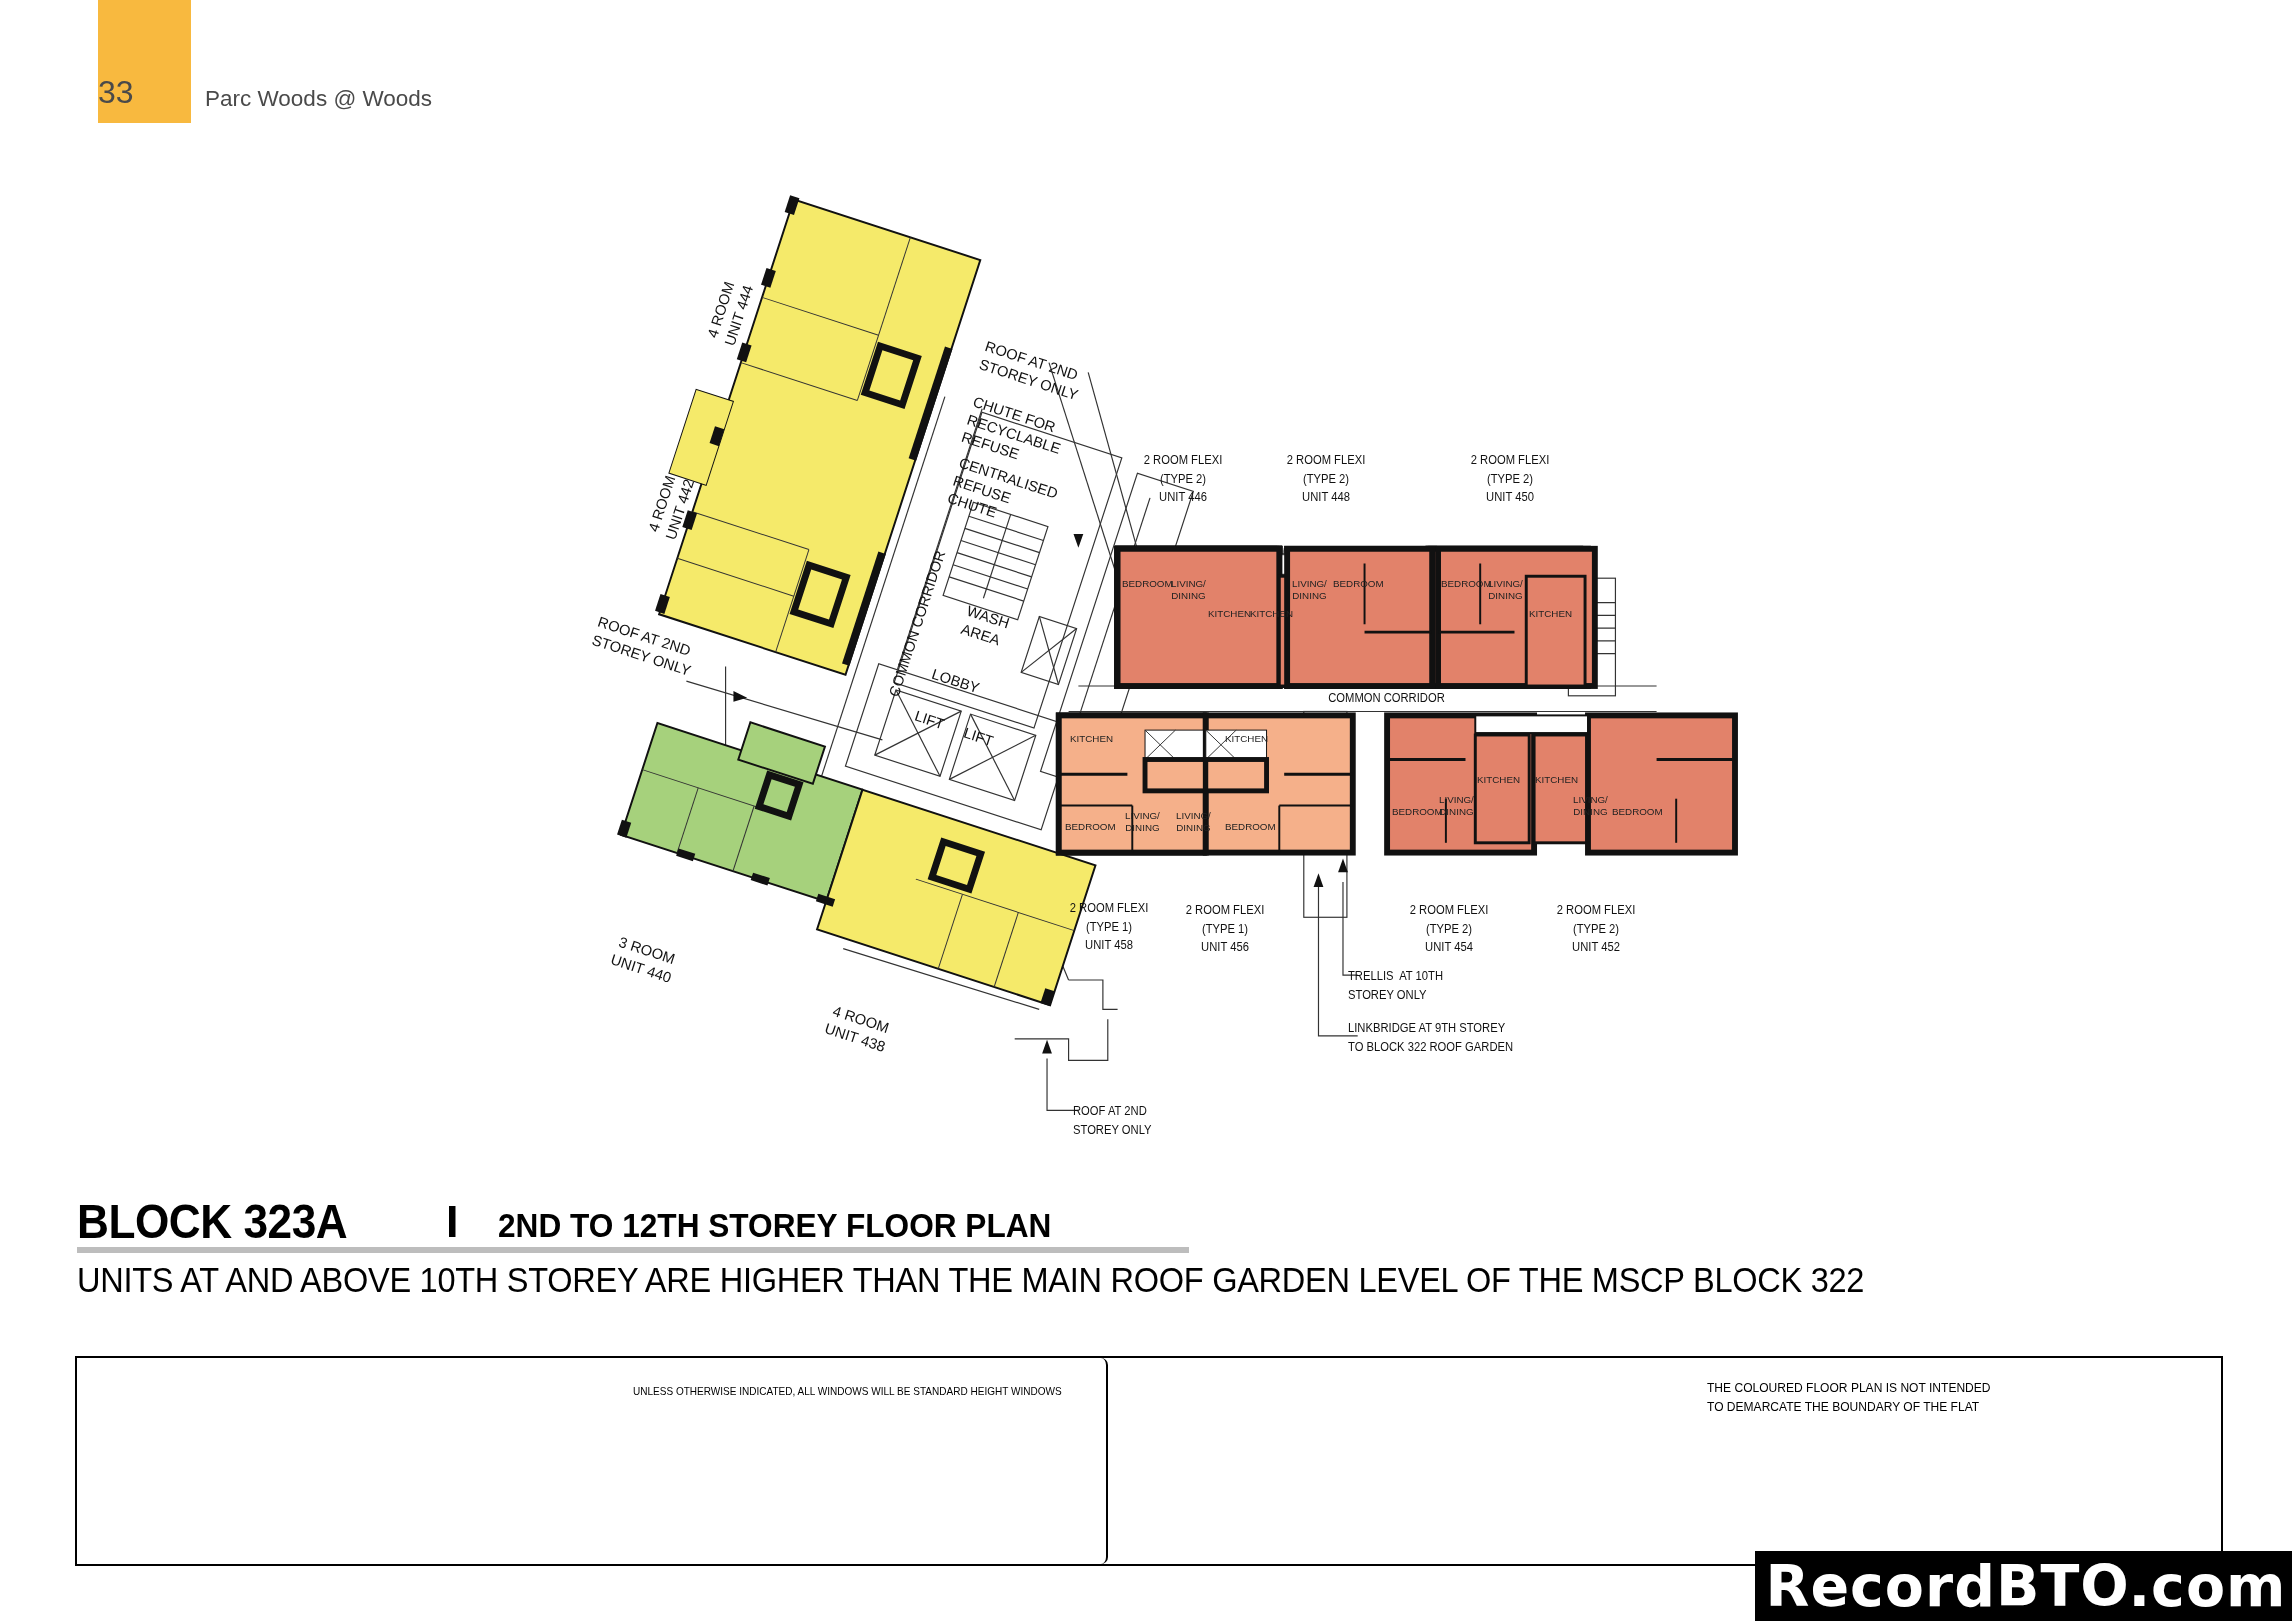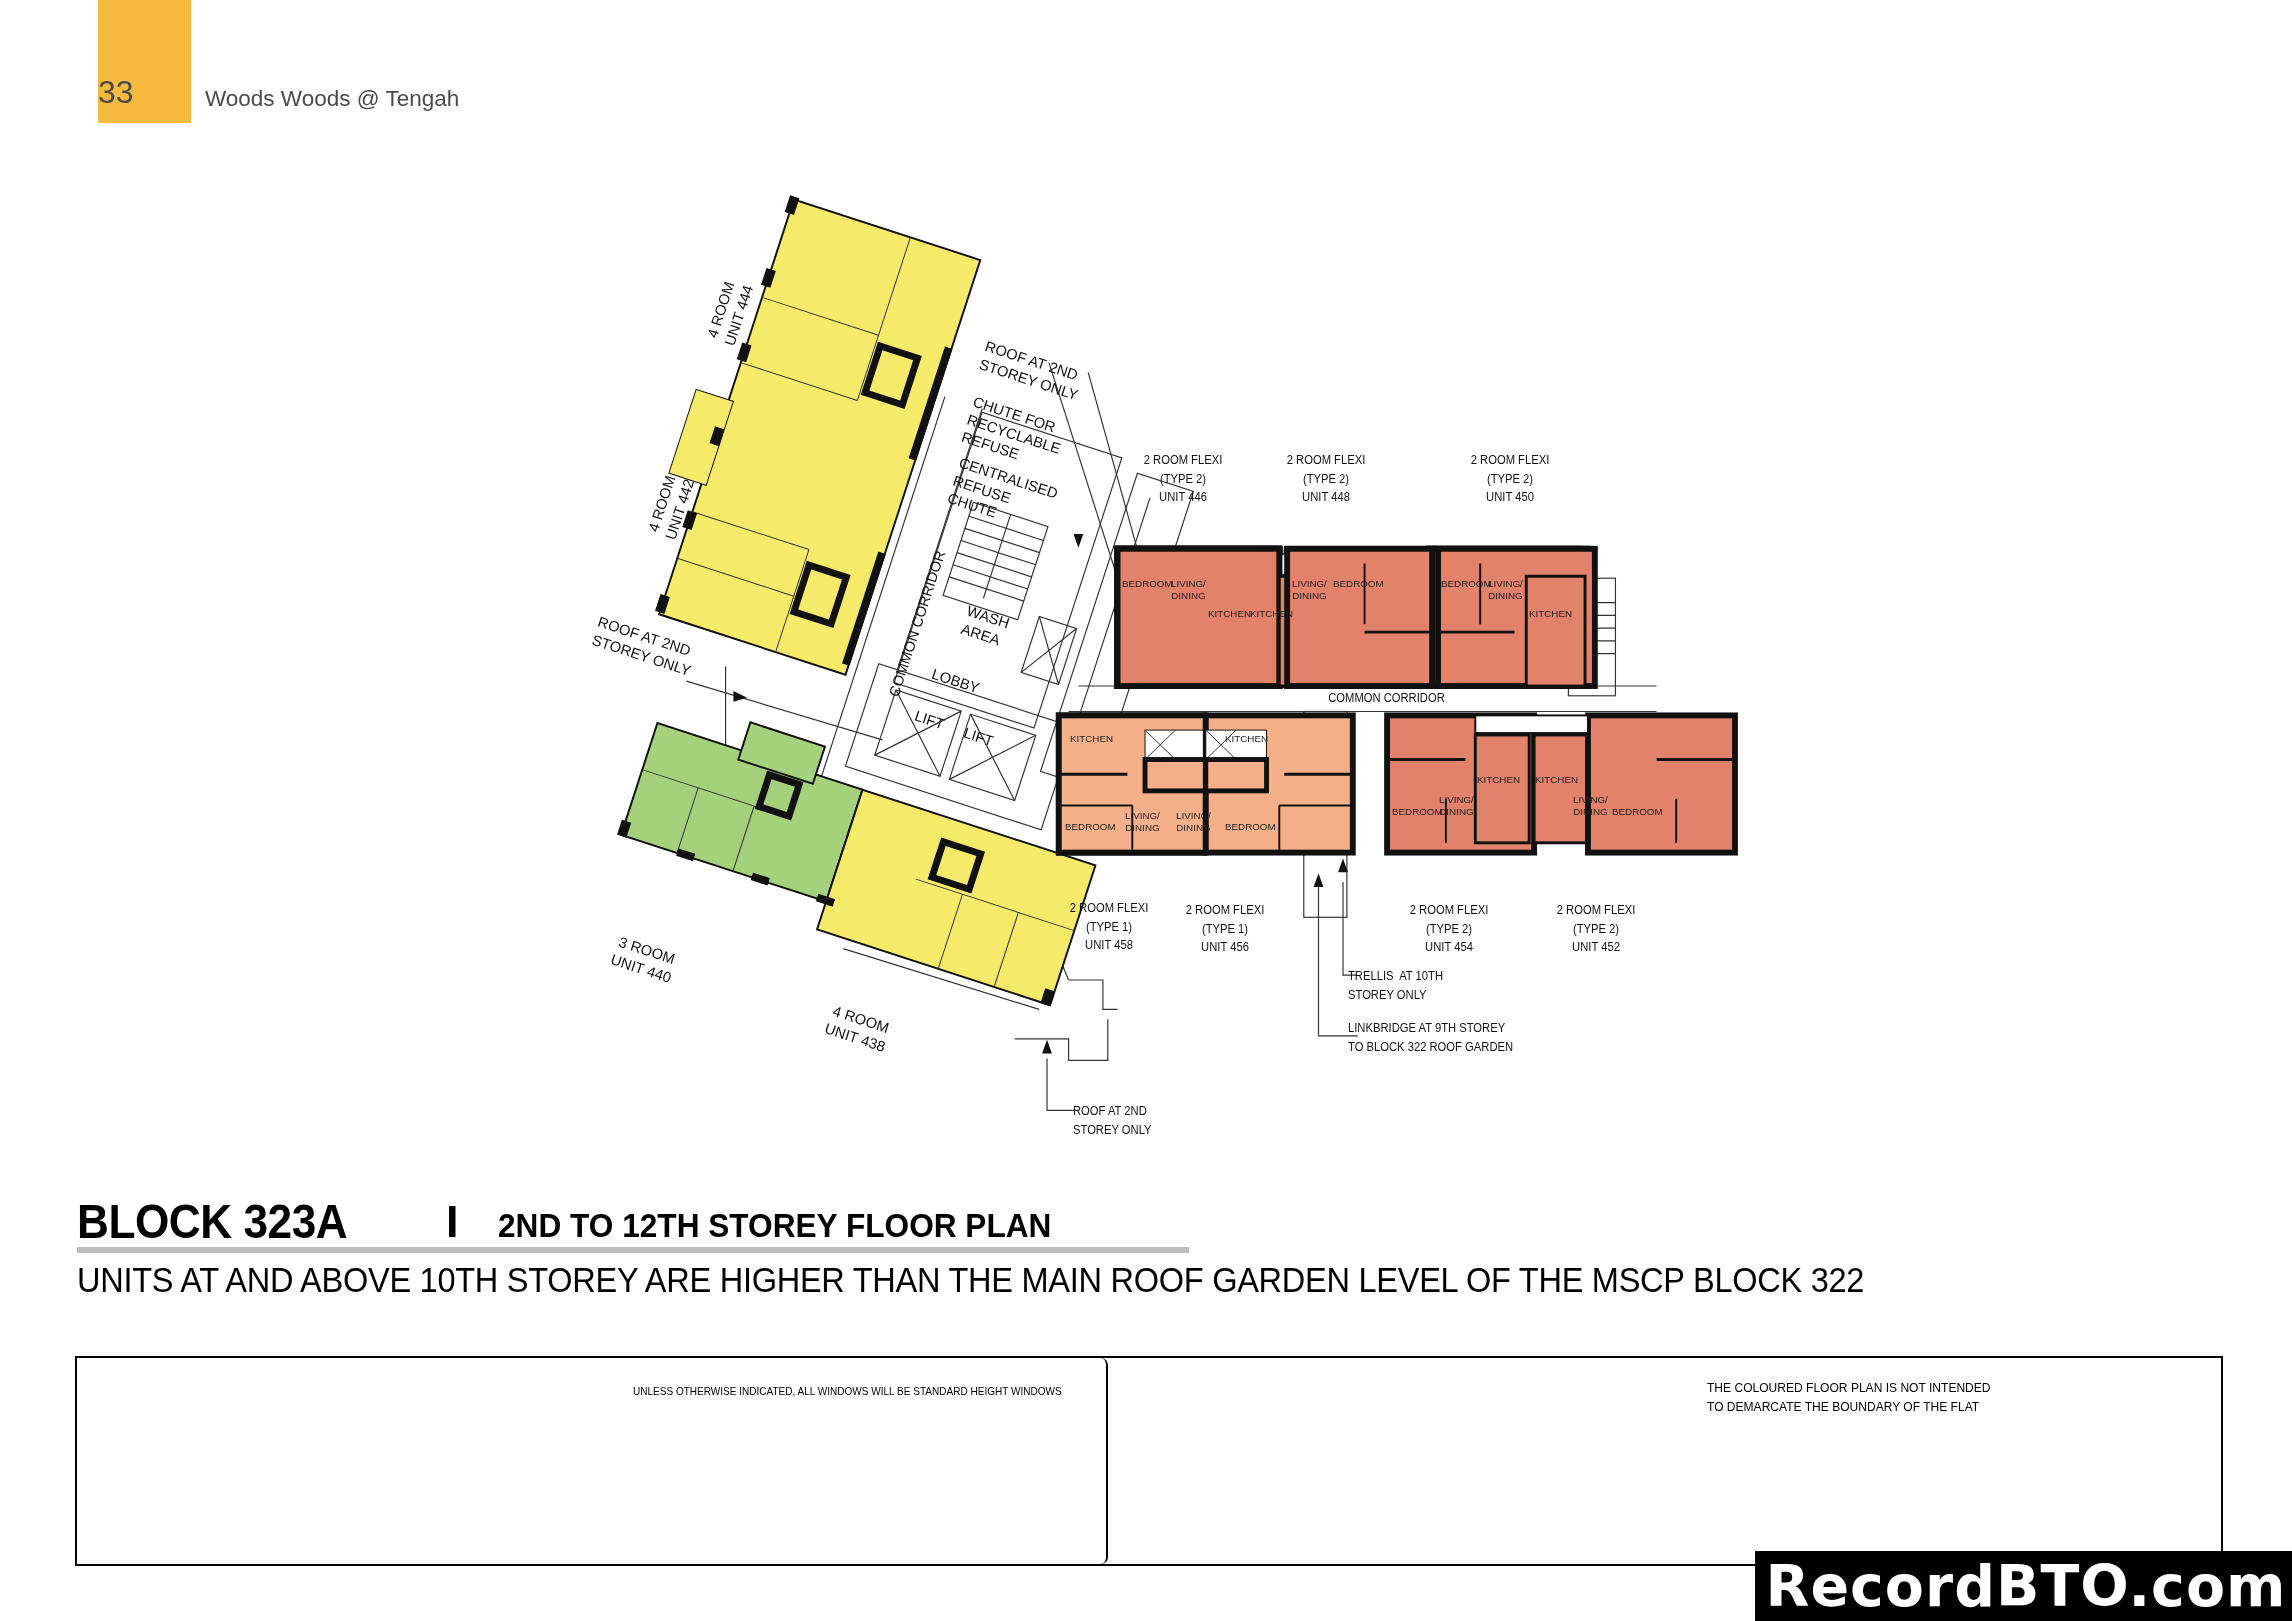--- a/index.html
+++ b/index.html
@@ -37,21 +37,21 @@
   .watermark { left: 1755px; top: 1551px; width: 542px; height: 71px; background: #000; color: #fff;
                font-family: "DejaVu Sans", sans-serif; font-weight: bold; font-size: 57px; line-height: 71px;
                text-align: center; letter-spacing: 1px; }
 </style>
 </head>
 <body>
 
 <div class="abs page-tab">
   <div class="page-num">33</div>
 </div>
-<div class="abs header-title">Woods Woods @ Tengah</div>
+<div class="abs header-title">Parc Woods @ Woods</div>
 
 <div class="abs plan">
   <svg width="2293" height="1176" viewBox="0 0 2339 1200" xmlns="http://www.w3.org/2000/svg">
     <g fill="none" stroke="#333" stroke-width="1.2">
 
       <g transform="rotate(18 1000 620)">
         <rect x="940" y="430" width="150" height="290"></rect>
         <rect x="960" y="520" width="80" height="100"></rect>
         <line x1="960" y1="535" x2="1040" y2="535"></line>
           <line x1="960" y1="548" x2="1040" y2="548"></line>

